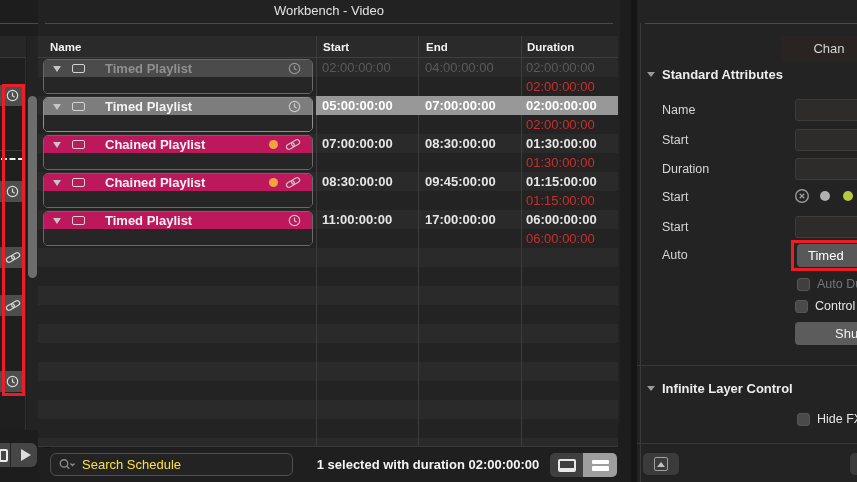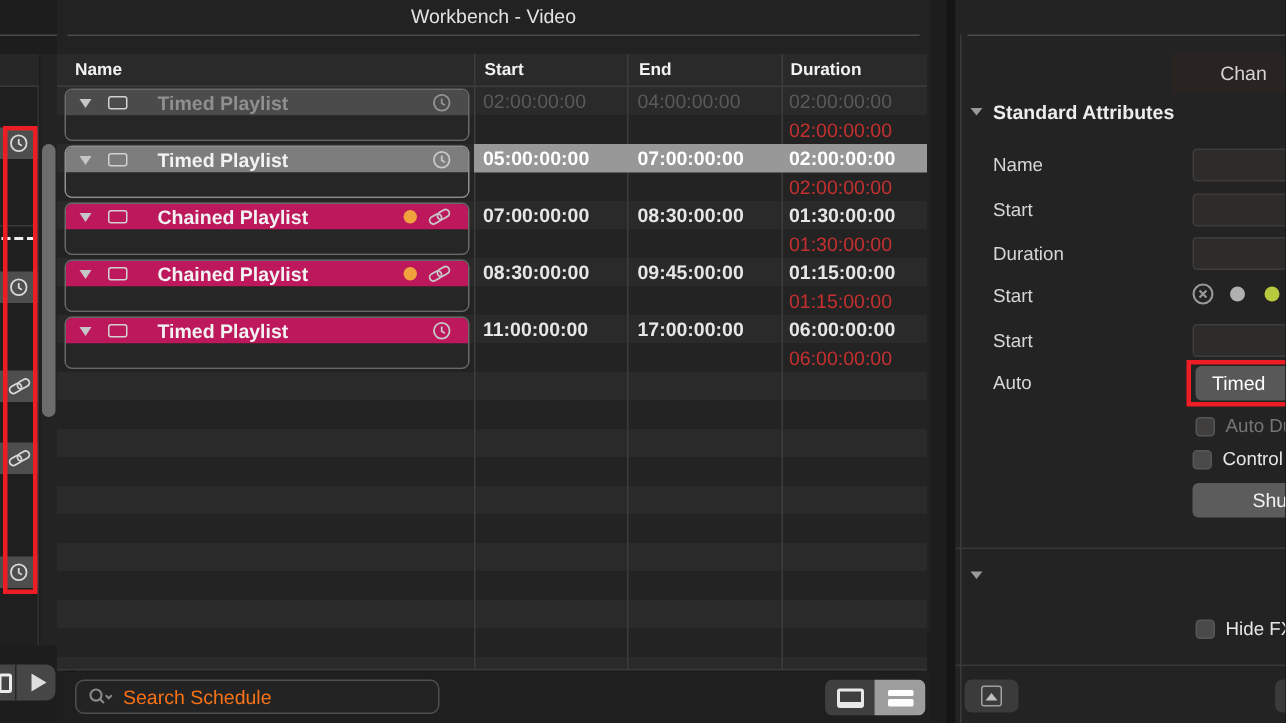--- a/index.html
+++ b/index.html
@@ -61,21 +61,21 @@
   .entry.timed .icon-clock{display:block}
   .entry.chained .icon-link{display:block}
   .t{position:absolute;top:0;height:19px;line-height:19px;font-size:13px;font-weight:bold;color:#e6e6e6;white-space:nowrap}
   .t-start{left:284px}.t-end{left:387px}.t-dur{left:488px}
   .t2{position:absolute;top:19px;left:488px;height:19px;line-height:19px;font-size:13px;color:var(--dur-red,#c53030);white-space:nowrap}
   .entry.dimmed .t{color:#5a5a5a;font-weight:400}
   .entry.selected .t{color:#fff}
 
   #wb-bottombar{position:absolute;left:0;top:448px;width:582px;height:34px;background:#1f1f1f}
   .search{position:absolute;left:12px;top:5px;width:243px;height:23px;border:1px solid #4f4f4f;border-radius:6px;background:#232323;display:flex;align-items:center;padding:0 8px;gap:6px}
-  .search-ph{font-size:13px;color:#f97316;white-space:nowrap}
+  .search-ph{font-size:13px;color:#fde047;white-space:nowrap}
   .status{position:absolute;left:255px;top:0;width:270px;height:34px;line-height:33px;text-align:center;font-size:13px;font-weight:bold;color:#f4f4f4;white-space:nowrap}
   .toggle{position:absolute;left:512px;top:5px;width:67px;height:24px;border-radius:5px;overflow:hidden;display:flex}
   .tog-l{width:33px;background:#3f3f3f;display:flex;align-items:center;justify-content:center}
   .tog-r{width:34px;background:#9e9e9e;display:flex;flex-direction:column;align-items:center;justify-content:center;gap:2px}
   .tog-rect{width:18px;height:13px;border:2px solid #e8e8e8;border-bottom:4px solid #e8e8e8;border-radius:2px}
   .tog-bar{width:17px;height:4.5px;background:#fdfdfd;border-radius:1px}
 
   
   #inspector{position:absolute;left:637px;top:0;width:220px;height:482px;background:#232323}
   .insp-edge{position:absolute;left:3px;top:23px;bottom:0;width:1px;background:#3a3a3a}
@@ -302,20 +302,21 @@
 
     <div id="wb-bottombar">
       <div class="search">
         <svg width="17" height="13" viewBox="0 0 17 13">
           <circle cx="5" cy="5.4" r="3.7" fill="none" stroke="#8a8a8a" stroke-width="1.4"></circle>
           <line x1="7.7" y1="8.1" x2="10.3" y2="10.7" stroke="#8a8a8a" stroke-width="1.4"></line>
           <path d="M11.5 5.5 l2 2 l2 -2" fill="none" stroke="#8a8a8a" stroke-width="1.3"></path>
         </svg>
         <span class="search-ph">Search Schedule</span>
       </div>
+      <div class="status">1 selected with duration 02:00:00:00</div>
       <div class="toggle">
         <div class="tog-l">
             <span class="tog-rect"></span>
           </div>
         <div class="tog-r">
           <span class="tog-bar"></span>
           <span class="tog-bar"></span>
         </div>
       </div>
     </div>
@@ -363,20 +364,21 @@
       <span class="chk"></span>
       <span>Control</span>
     </div>
 
     <div class="btn-shuffle">Shu</div>
 
     <div class="hline" style="top:365px"></div>
 
     <div class="sec-head" style="left:10px;top:381px">
       <span class="sec-tri"></span>
+      <span>Infinite Layer Control</span>
     </div>
 
     <div class="chk-row" style="left:160px;top:412px;color:#e6e6e6">
       <span class="chk"></span>
       <span>Hide FX</span>
     </div>
 
     <div class="hline" style="top:443px"></div>
 
     <div class="btn-eject">

